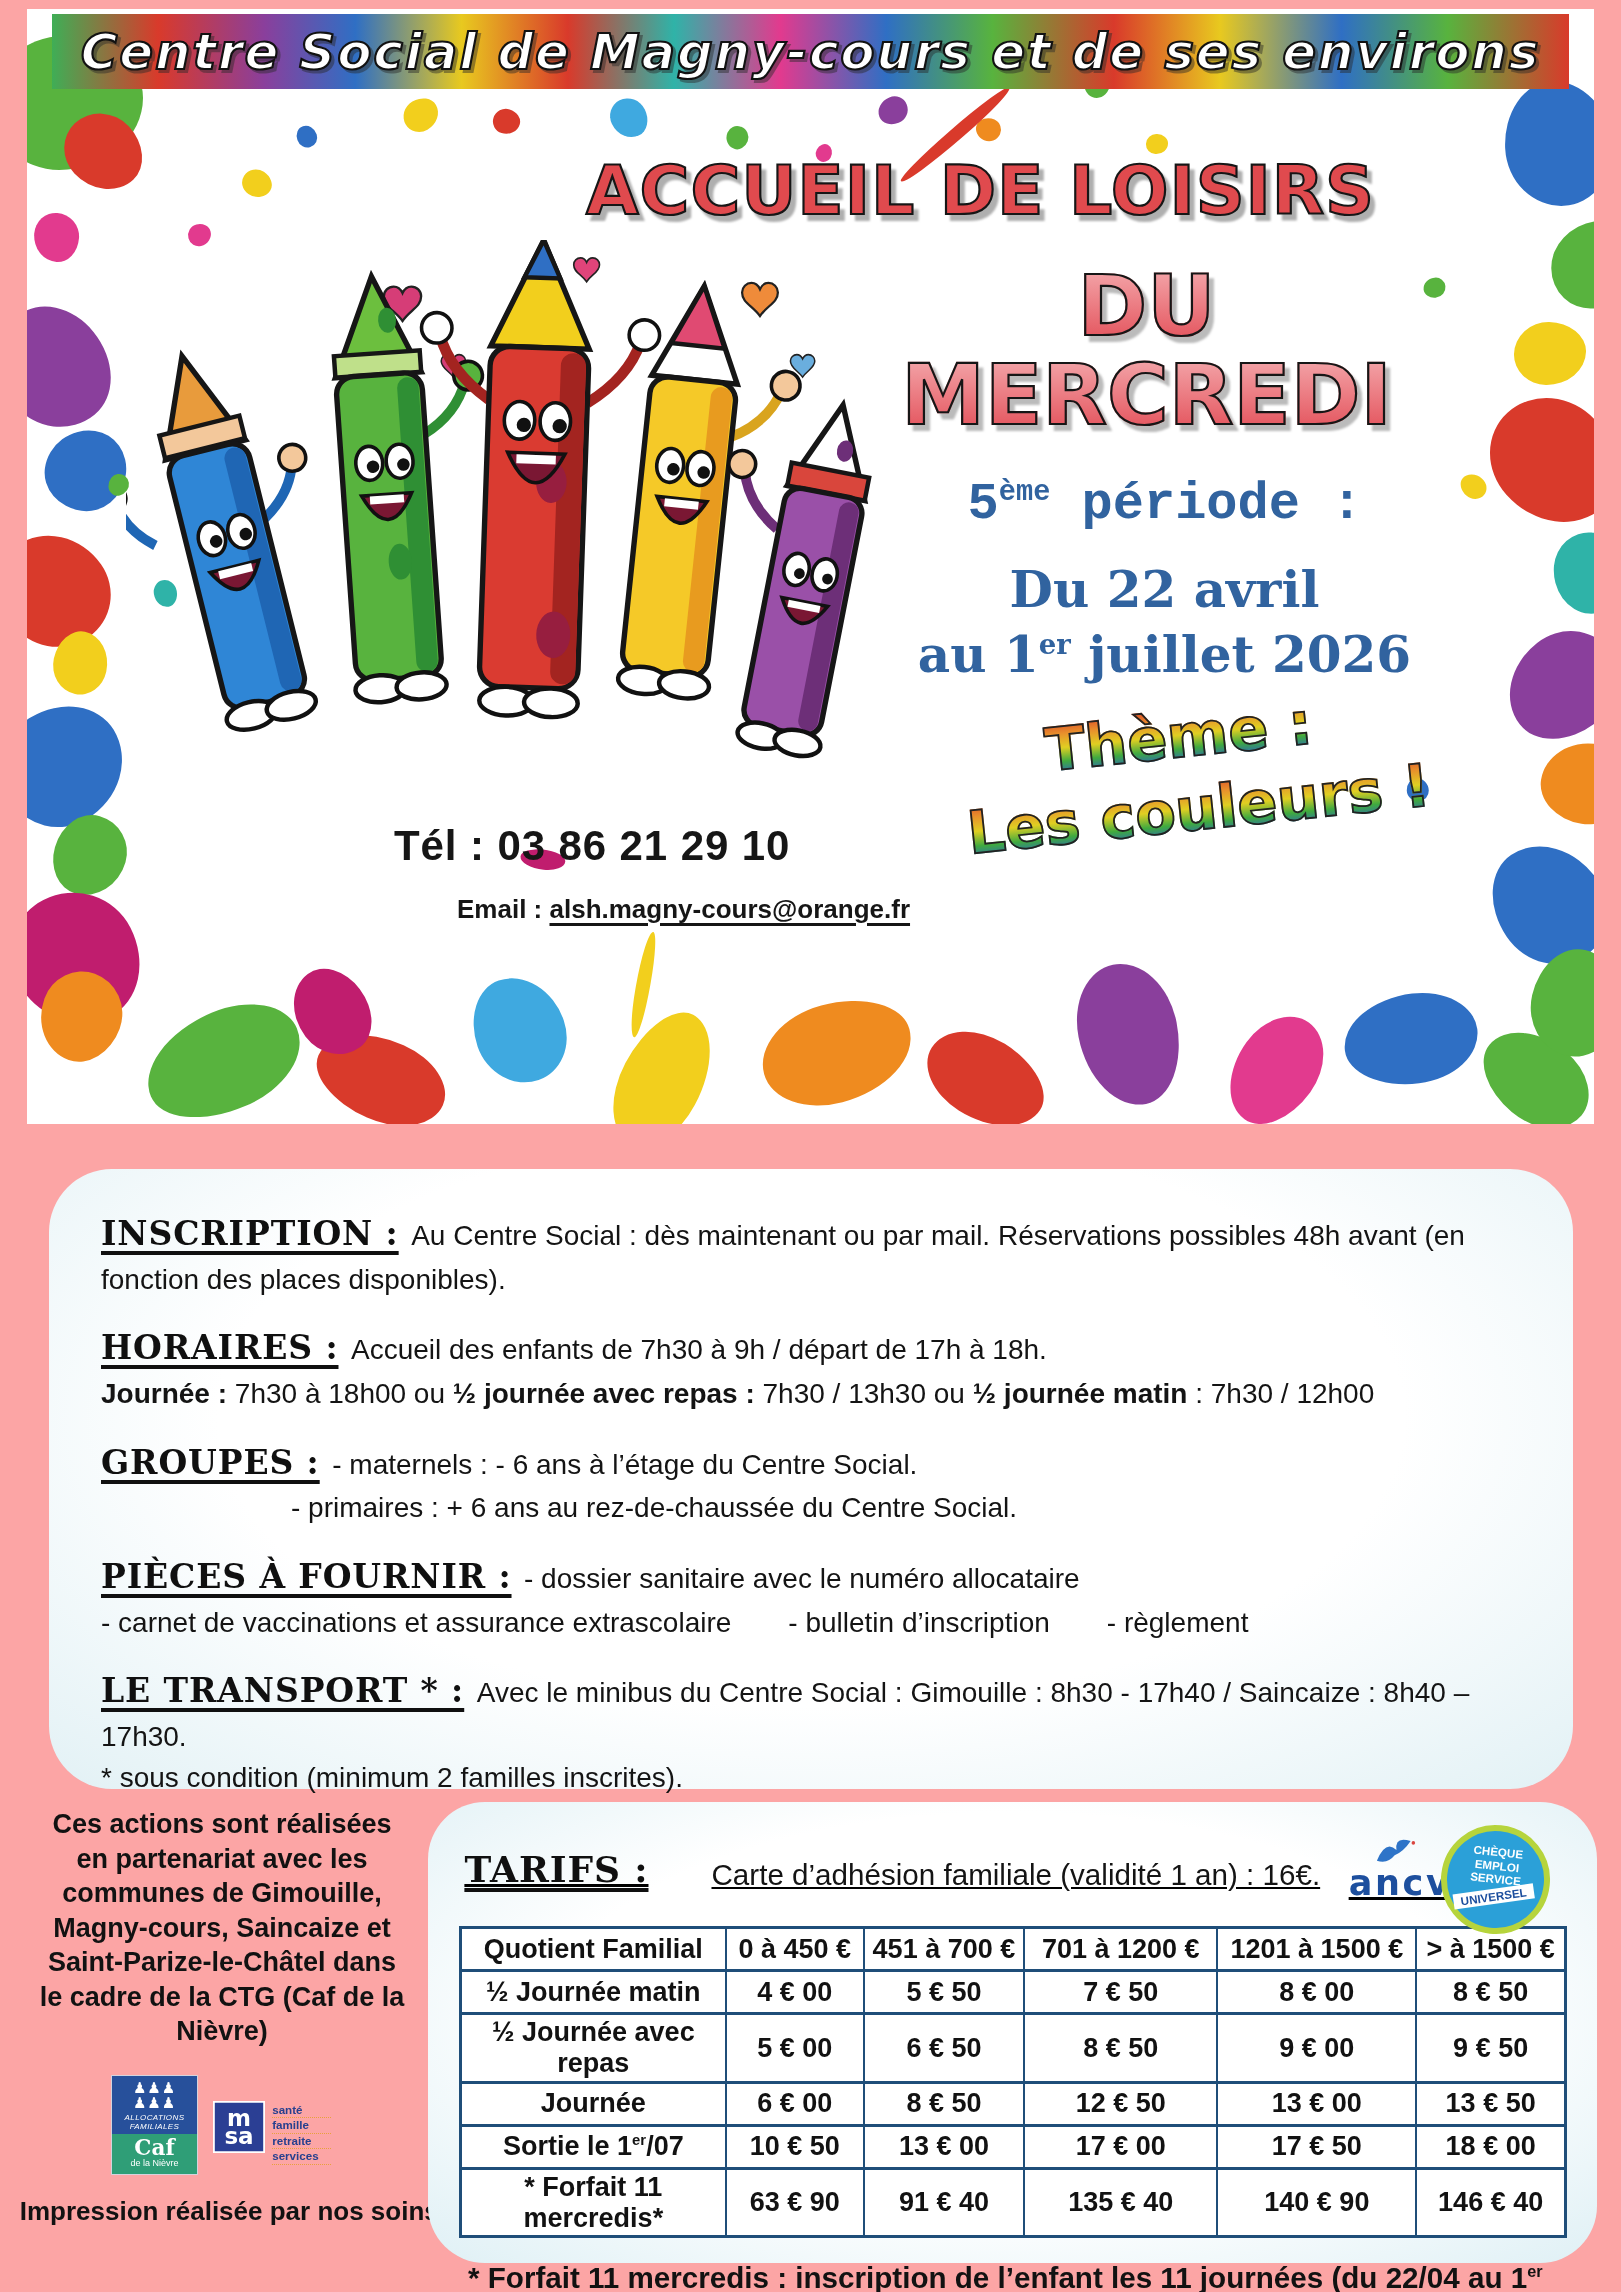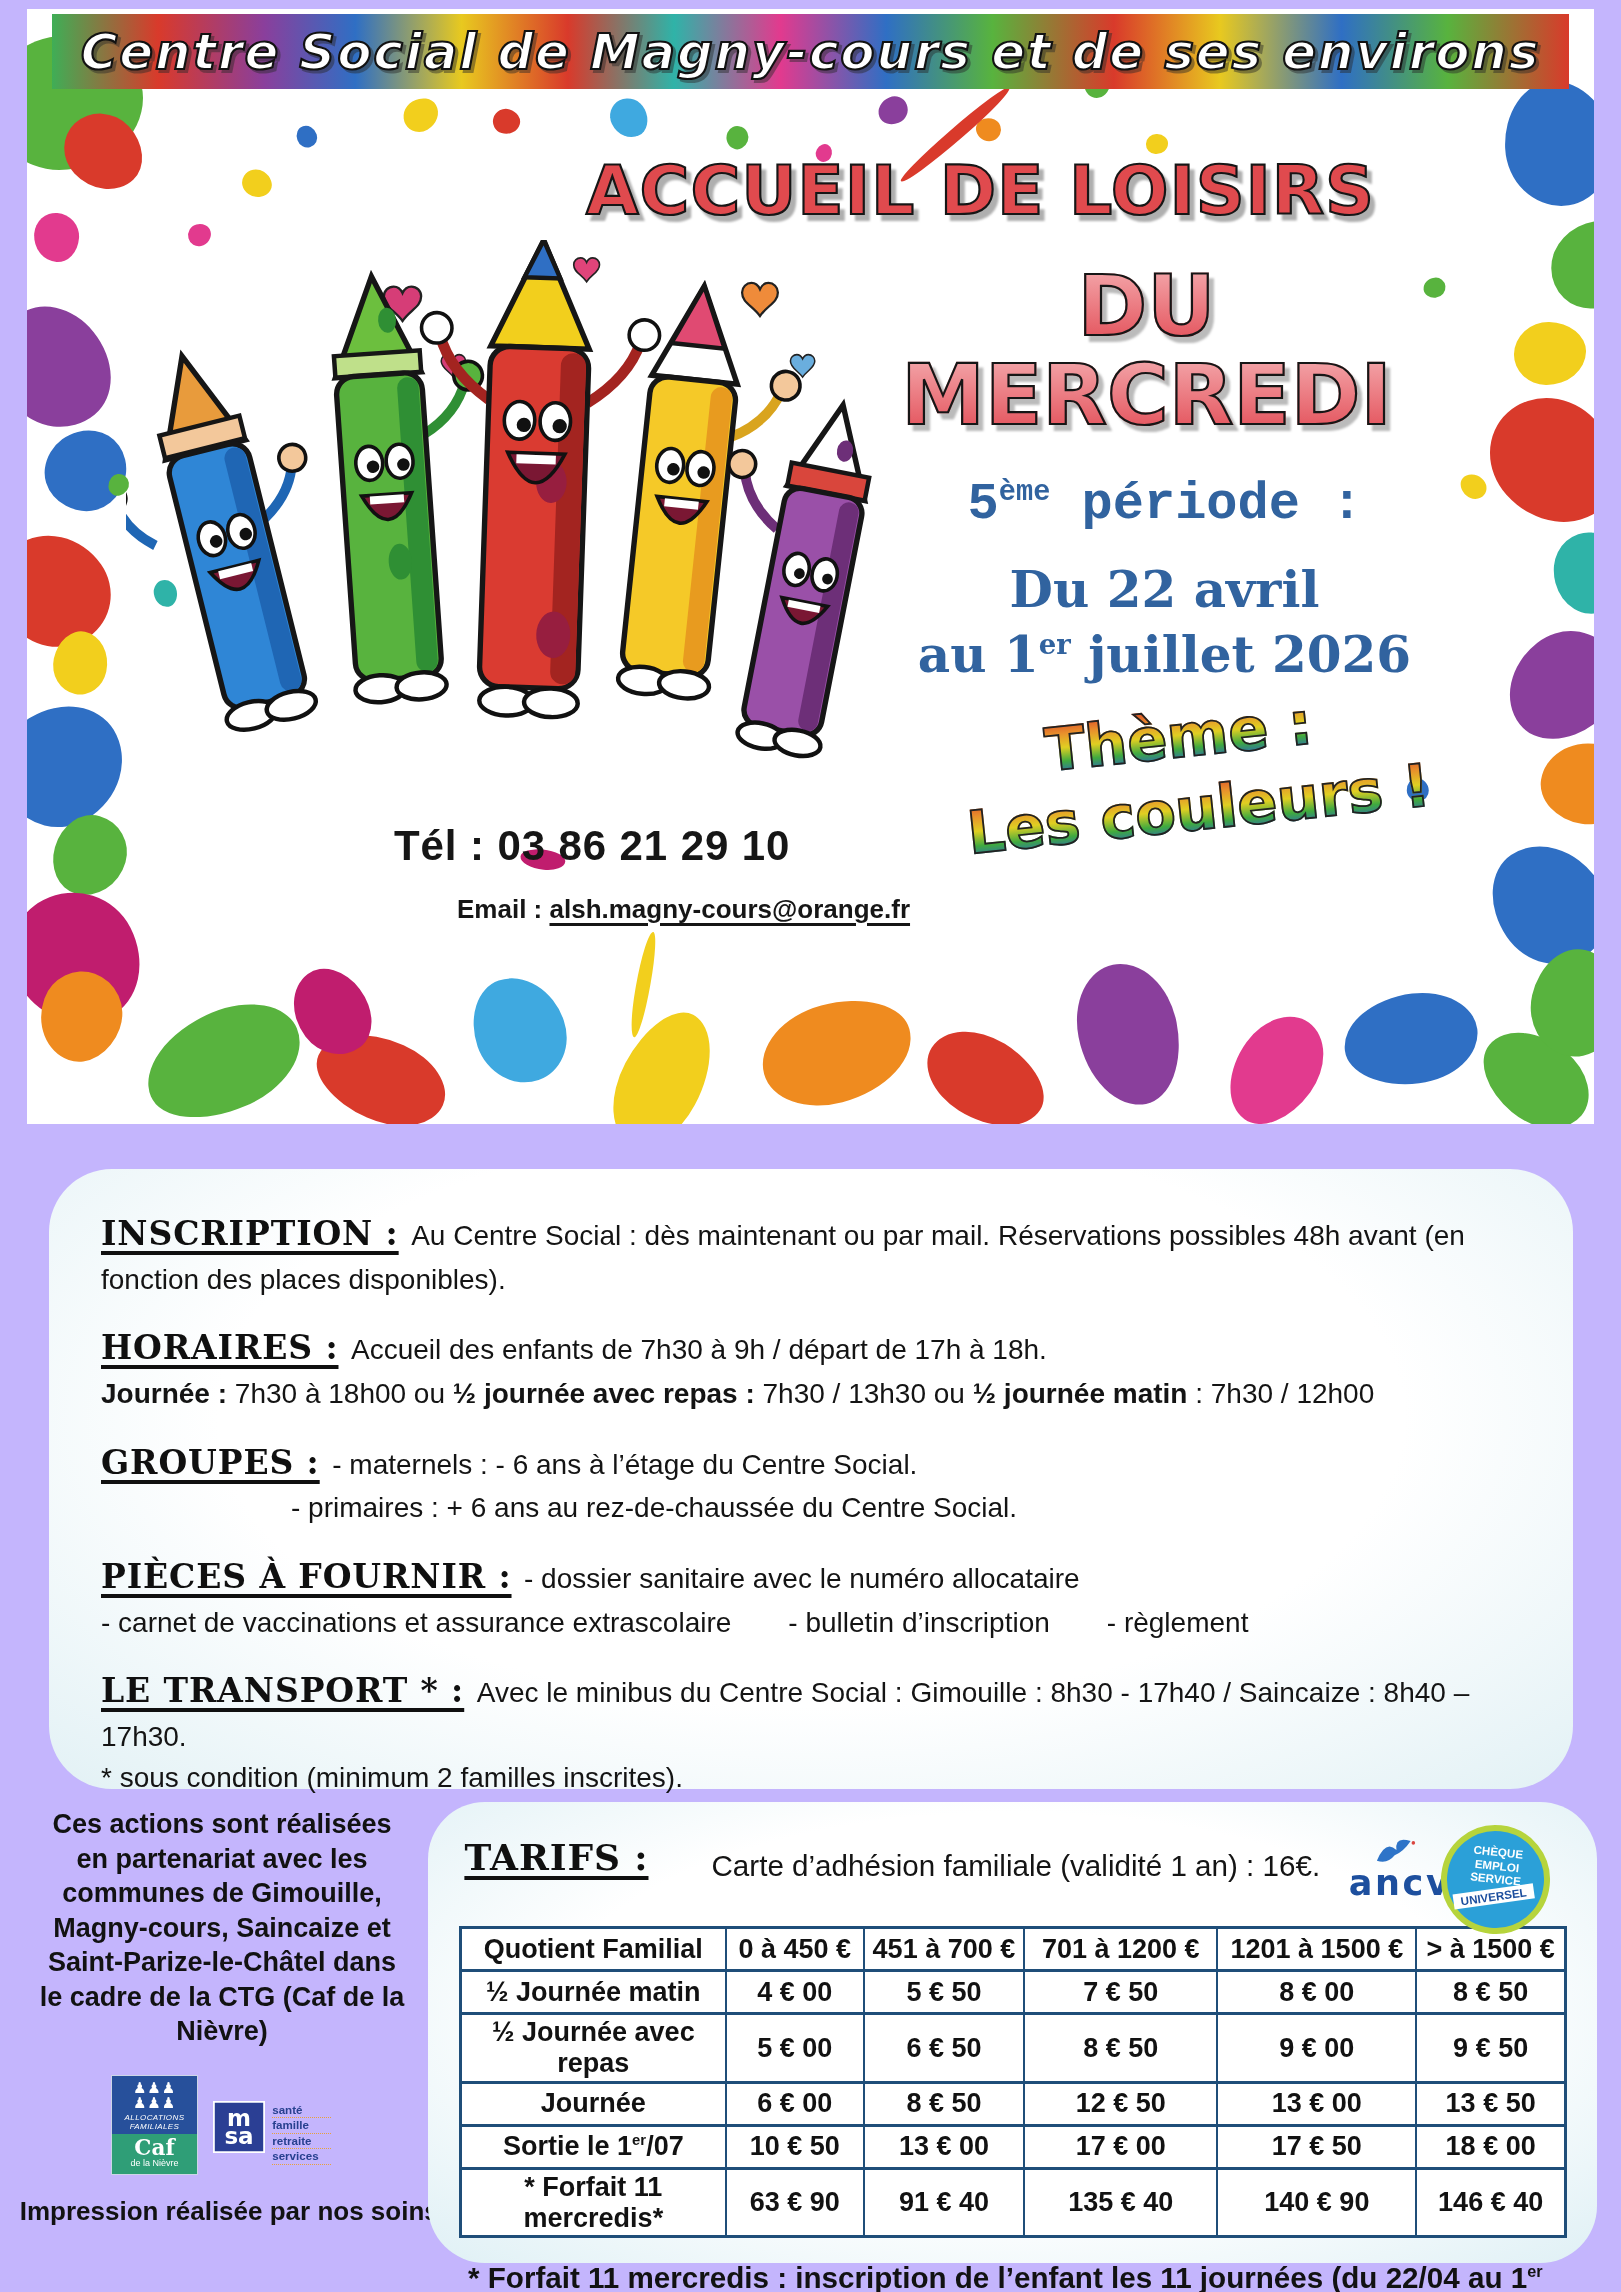--- a/index.html
+++ b/index.html
@@ -1,17 +1,17 @@
 <!DOCTYPE html>
 <html style="font-size:14.3px"><head>
 <meta charset="utf-8">
 <style>
   * { margin:0; padding:0; box-sizing:border-box; }
   body { background:#ffffff; font-family:"Liberation Sans", sans-serif; }
-  .page { position:relative; width:1621px; height:2293px; background:#c4b5fd; overflow:hidden; }
+  .page { position:relative; width:1621px; height:2293px; background:#fca5a5; overflow:hidden; }
 
   
   .flyer { position:absolute; left:27px; top:9px; width:1567px; height:1115px; background:#fff; overflow:hidden; }
 
   .banner { position:absolute; left:25px; top:5.4px; right:25px; height:75px;
     background:linear-gradient(90deg,#3fae56 0%,#d93a2b 7%,#8a3f9c 14%,#2f6fc4 20%,#e8c91f 27%,#d93a2b 34%,#2fb3a8 41%,#e23a8e 48%,#2f6fc4 55%,#58b33e 62%,#d93a2b 70%,#e8c91f 77%,#2f6fc4 85%,#58b33e 92%,#d93a2b 100%);
     display:flex; align-items:center; justify-content:center; }
   .banner-text { font-family:"DejaVu Sans", sans-serif; font-weight:bold; font-style:italic; font-size:50px;
     color:#fff; -webkit-text-stroke:2.2px #121212; letter-spacing:1.8px; white-space:nowrap;
     filter:drop-shadow(3.6px 3.6px 0 rgba(40,40,40,.45)); }
@@ -76,21 +76,21 @@
     font-family:"DejaVu Sans", sans-serif; display:flex; flex-direction:column; align-items:center; justify-content:center;
     font-size:23px; line-height:.8; box-shadow:0 0 0 1.8px #fff inset; }
   .msa-svcs { display:flex; flex-direction:column; padding-top:1.8px; }
   .msa-svcs span { font-size:11.6px; font-weight:bold; color:#27408f; border-bottom:1.8px dotted #e8a13c; line-height:1.25; padding-right:12.5px; }
   .impression { position:absolute; left:19.7px; top:2196px; font-weight:bold; font-size:26px; color:#121212; }
 
   
   .tarifs-panel { position:absolute; left:428px; top:1802px; width:1169px; height:461px;
     border-radius:57px; background:radial-gradient(ellipse at 50% 45%, #ffffff 55%, #dff0f5 100%);
     padding:34px 31px 0; }
-  .tarifs-head { display:flex; align-items:flex-start; gap:12.5px; position:relative; padding-left:5.4px; }
+  .tarifs-head { display:flex; align-items:center; gap:12.5px; position:relative; padding-left:5.4px;text-decoration:underline; }
   .tarifs-sub { font-size:29.6px; color:#141414; margin-top:12.5px;margin-left:38px; }
   .ancv { display:flex; flex-direction:column; align-items:center; margin-top:-1.8px; }
   .ancv-word { font-family:"DejaVu Sans", sans-serif; font-weight:bold; font-size:35px; color:#1d4f9e; letter-spacing:2.7px; line-height:1;margin-left:16px; }
   .cesu { position:absolute; right:16px; top:-10.7px; width:109px; height:109px; border-radius:50%;
     background:#2ba0d8; border:6.3px solid #b6d43c; color:#fff; text-align:center;
     font-size:11.6px; font-weight:bold; line-height:1.15; padding-top:14.3px; transform:rotate(6deg); }
   .cesu .ribbon { display:inline-block; background:#fff; color:#1d4f9e; padding:0.9px 7.2px; transform:rotate(-14deg); margin-top:3.6px; font-size:11.6px; }
 
   table.prices { border-collapse:collapse; width:1108px; margin:25px auto 0; background:#fff; }
   table.prices th, table.prices td { border:2.7px solid #1f4e79; border-top-width:3.6px; border-bottom-width:3.6px;

